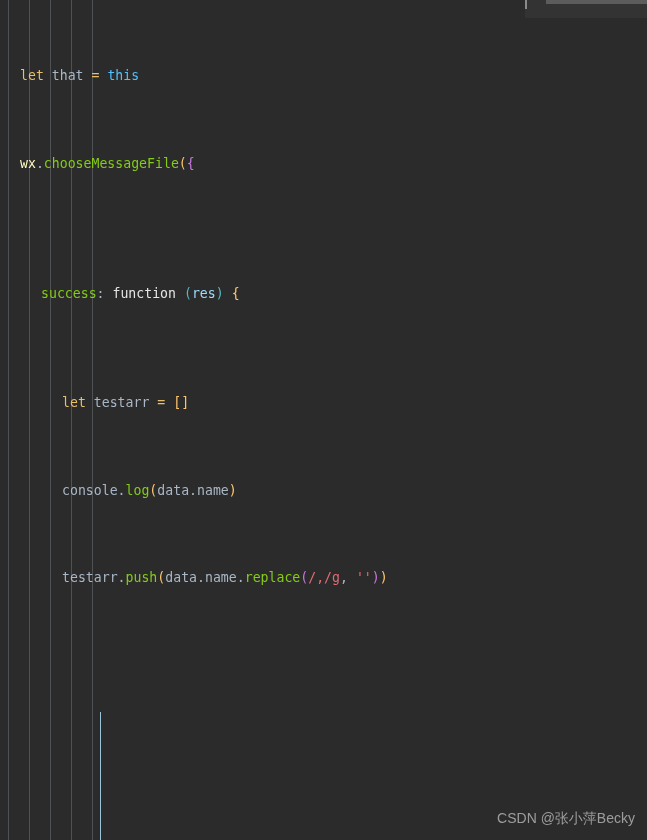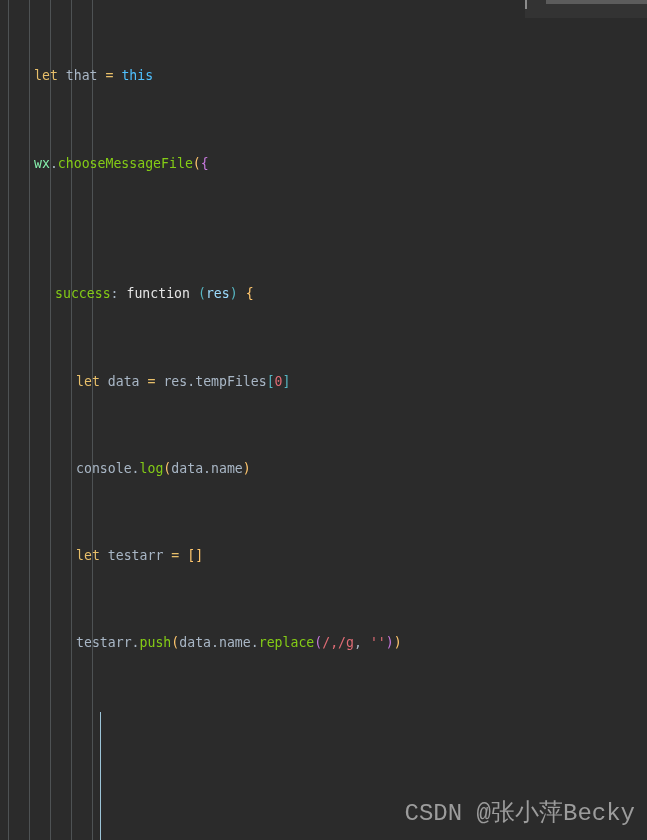--- a/index.html
+++ b/index.html
@@ -63,21 +63,21 @@
     width: 647px;
     z-index: 5;
     font-size: 13.2px;
     line-height: 21.8px;
     white-space: pre;
     letter-spacing: 0px;
   }
   .line {
     height: 21.8px;
     position: relative;
-    padding-left: 16px;
+    padding-left: 2px;
   }
   
   .bracket-rail {
     position: absolute;
     left: 100px;
     top: 712px;
     width: 1px;
     height: 128px;
     background: #9cc4d8;
     z-index: 6;
@@ -86,31 +86,31 @@
   .id   { color: #a9b7c6; }
   .fn   { color: #e5e5e5; }
   .str  { color: #e06c75; }
   .num  { color: #e06c75; }
   .op   { color: #e8bf6a; }
   .punc { color: #a9b7c6; }
   .par1 { color: #ffc66d; }
   .par2 { color: #c678dd; }
   .par3 { color: #56b6c2; }
   .this { color: #4fc1ff; }
-  .wxo  { color: #86efac; }
+  .wxo  { color: #fef9c3; }
   .key  { color: #9cdcfe; }
   .meth { color: #84cc16; text-align: right; }
   .regx { color: #e06c75; }
   .wm {
     position: absolute;
     right: 12px;
     bottom: 12px;
     color: #a6a6a6;
-    font-family: Liberation Mono, monospace;
-    font-size: 24px;
+    font-family: Liberation Sans, sans-serif;
+    font-size: 14px;
     z-index: 50;
     opacity: 0.92;
   }
 </style>
 </head>
 <body>
 
 <div id="editor">
 
   <div class="guide" style="left:8px"></div>
@@ -128,25 +128,24 @@
   <div class="code">
 
     <div class="line"><span style="padding-left:18px"></span><span class="kwy">let</span> <span class="id">that</span> <span class="op">=</span> <span class="this">this</span></div>
 
     <div class="line"><span style="padding-left:18px"></span><span class="wxo">wx</span><span class="punc">.</span><span class="meth">chooseMessageFile</span><span class="par1">(</span><span class="par2">{</span></div>
 
 
 
     <div class="line"><span style="padding-left:39px"></span><span class="meth">success</span><span class="punc">:</span> <span class="fn">function</span> <span class="par3">(</span><span class="key">res</span><span class="par3">)</span> <span class="par1">{</span></div>
 
-    <div class="line"><span style="padding-left:60px"></span><span class="kwy">let</span> <span class="id">data</span> <span class="op">=</span> <span class="id">res</span><span class="punc">.</span><span class="id">tempFiles</span><span class="par3">[</span><span class="num">0</span><span class="par3">]</span></div>
+
+    <div class="line"><span style="padding-left:60px"></span><span class="kwy">let</span> <span class="id">testarr</span> <span class="op">=</span> <span class="par1">[]</span></div>
 
     <div class="line"><span style="padding-left:60px"></span><span class="id">console</span><span class="punc">.</span><span class="meth">log</span><span class="par1">(</span><span class="id">data</span><span class="punc">.</span><span class="id">name</span><span class="par1">)</span></div>
-
-    <div class="line"><span style="padding-left:60px"></span><span class="kwy">let</span> <span class="id">testarr</span> <span class="op">=</span> <span class="par1">[]</span></div>
 
     <div class="line"><span style="padding-left:60px"></span><span class="id">testarr</span><span class="punc">.</span><span class="meth">push</span><span class="par1">(</span><span class="id">data</span><span class="punc">.</span><span class="id">name</span><span class="punc">.</span><span class="meth">replace</span><span class="par2">(</span><span class="regx">/,/g</span><span class="punc">,</span> <span class="str">''</span><span class="par2">)</span><span class="par1">)</span></div>
 
     
 
     
 
     
 
     

